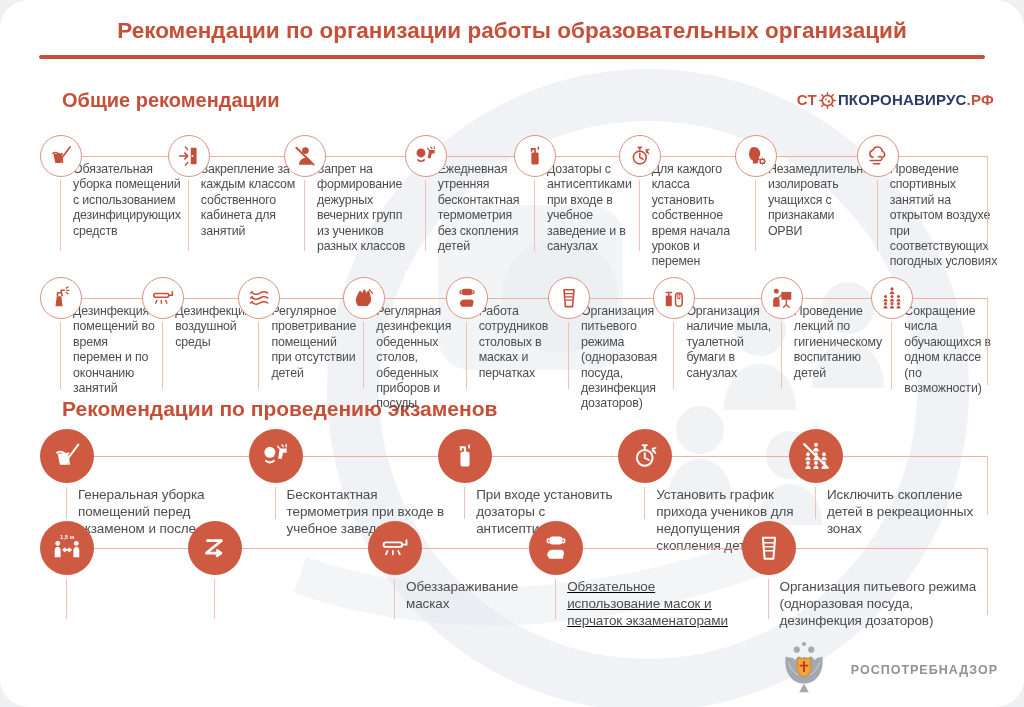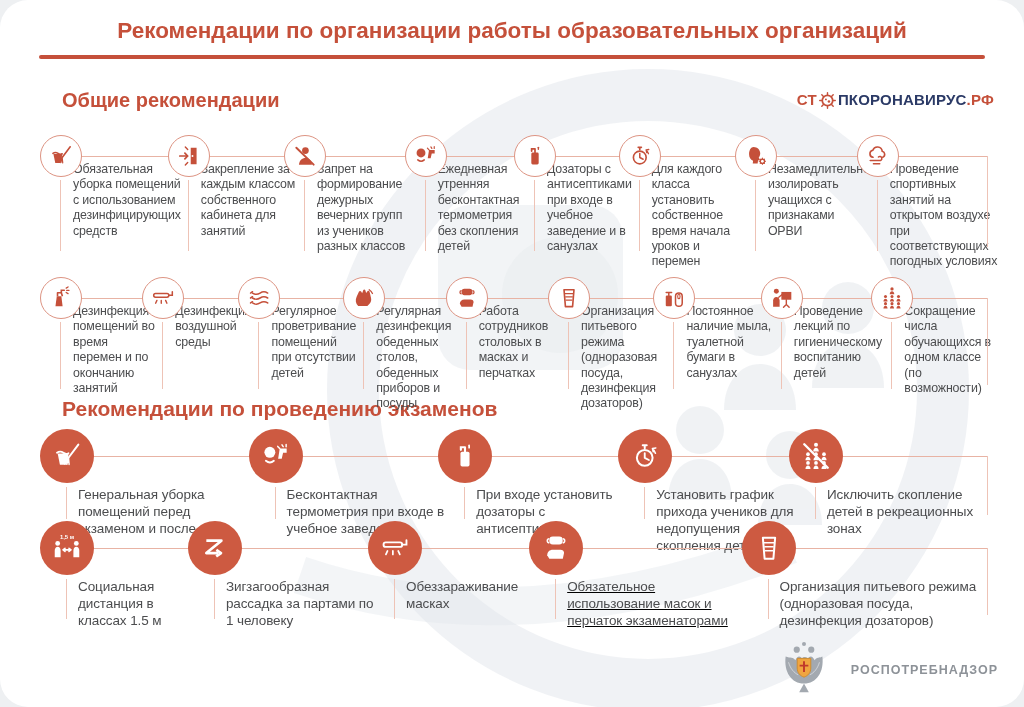--- a/index.html
+++ b/index.html
@@ -380,21 +380,21 @@
             <div class="vline"></div>
             <div class="rec-text">Организация питьевого режима (одноразовая посуда, дезинфекция дозаторов)</div>
           </div>
           <div class="rec-item">
             <div class="circle">
               <svg viewBox="0 0 24 24">
                 <use href="#sym-soap-paper"></use>
               </svg>
             </div>
             <div class="vline"></div>
-            <div class="rec-text">Постоянное наличие мыла, туалетной бумаги в санузлах</div>
+            <div class="rec-text">Организация наличие мыла, туалетной бумаги в санузлах</div>
           </div>
           <div class="rec-item">
             <div class="circle">
               <svg viewBox="0 0 24 24">
                 <use href="#sym-hygiene-lecture"></use>
               </svg>
             </div>
             <div class="vline"></div>
             <div class="rec-text">Проведение лекций по гигиеническому воспитанию детей</div>
           </div>
@@ -463,30 +463,28 @@
           </div>
         </div>
         <div class="rec-row row-exam r1-1">
           <div class="rec-item">
             <div class="circle">
               <svg viewBox="0 0 24 24">
                 <use href="#sym-social-distance"></use>
               </svg>
             </div>
             <div class="vline"></div>
-            <div class="rec-text">Социальная дистанция в классах 1.5 м</div>
           </div>
           <div class="rec-item">
             <div class="circle">
               <svg viewBox="0 0 24 24">
                 <use href="#sym-zigzag-seating"></use>
               </svg>
             </div>
             <div class="vline"></div>
-            <div class="rec-text">Зигзагообразная рассадка за партами по 1 человеку</div>
           </div>
           <div class="rec-item">
             <div class="circle">
               <svg viewBox="0 0 24 24">
                 <use href="#sym-uv-lamp"></use>
               </svg>
             </div>
             <div class="vline"></div>
             <div class="rec-text">Обеззараживание масках</div>
           </div>

